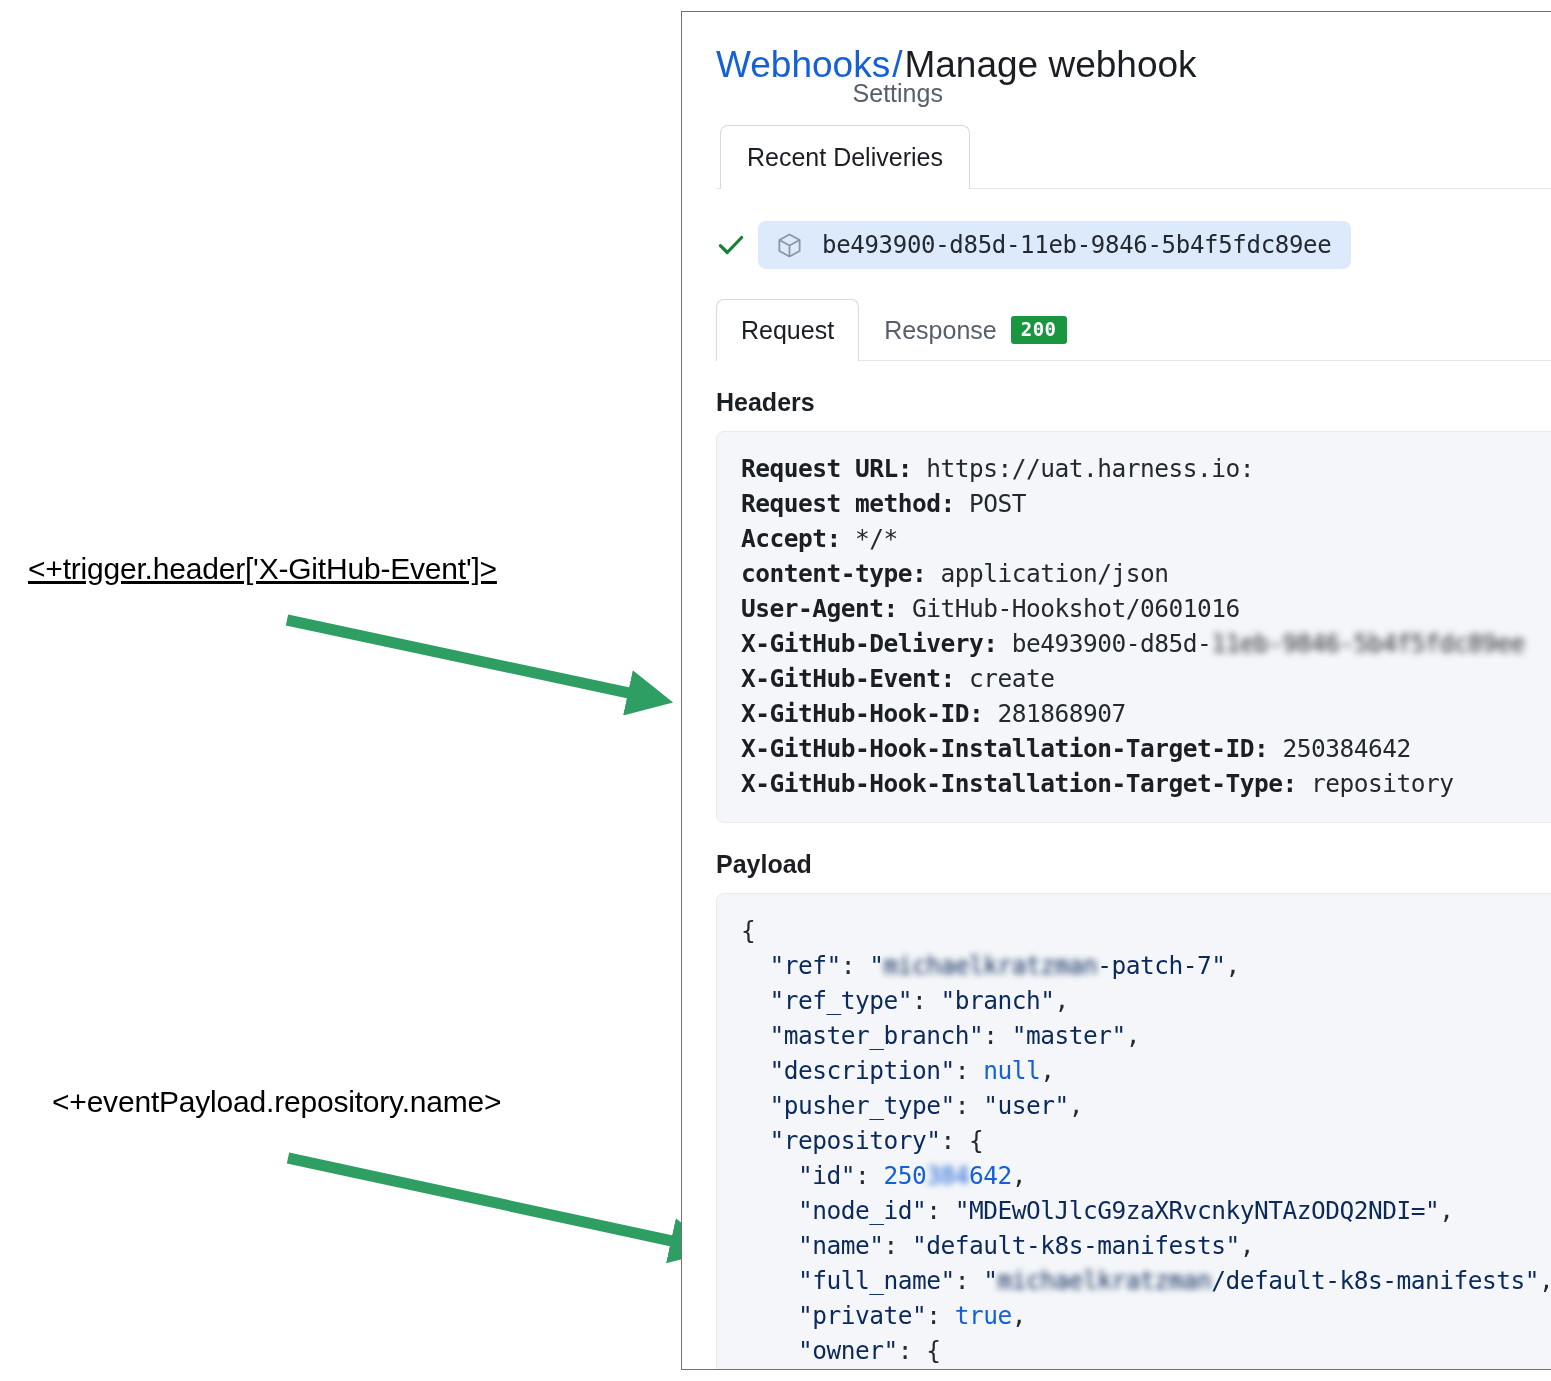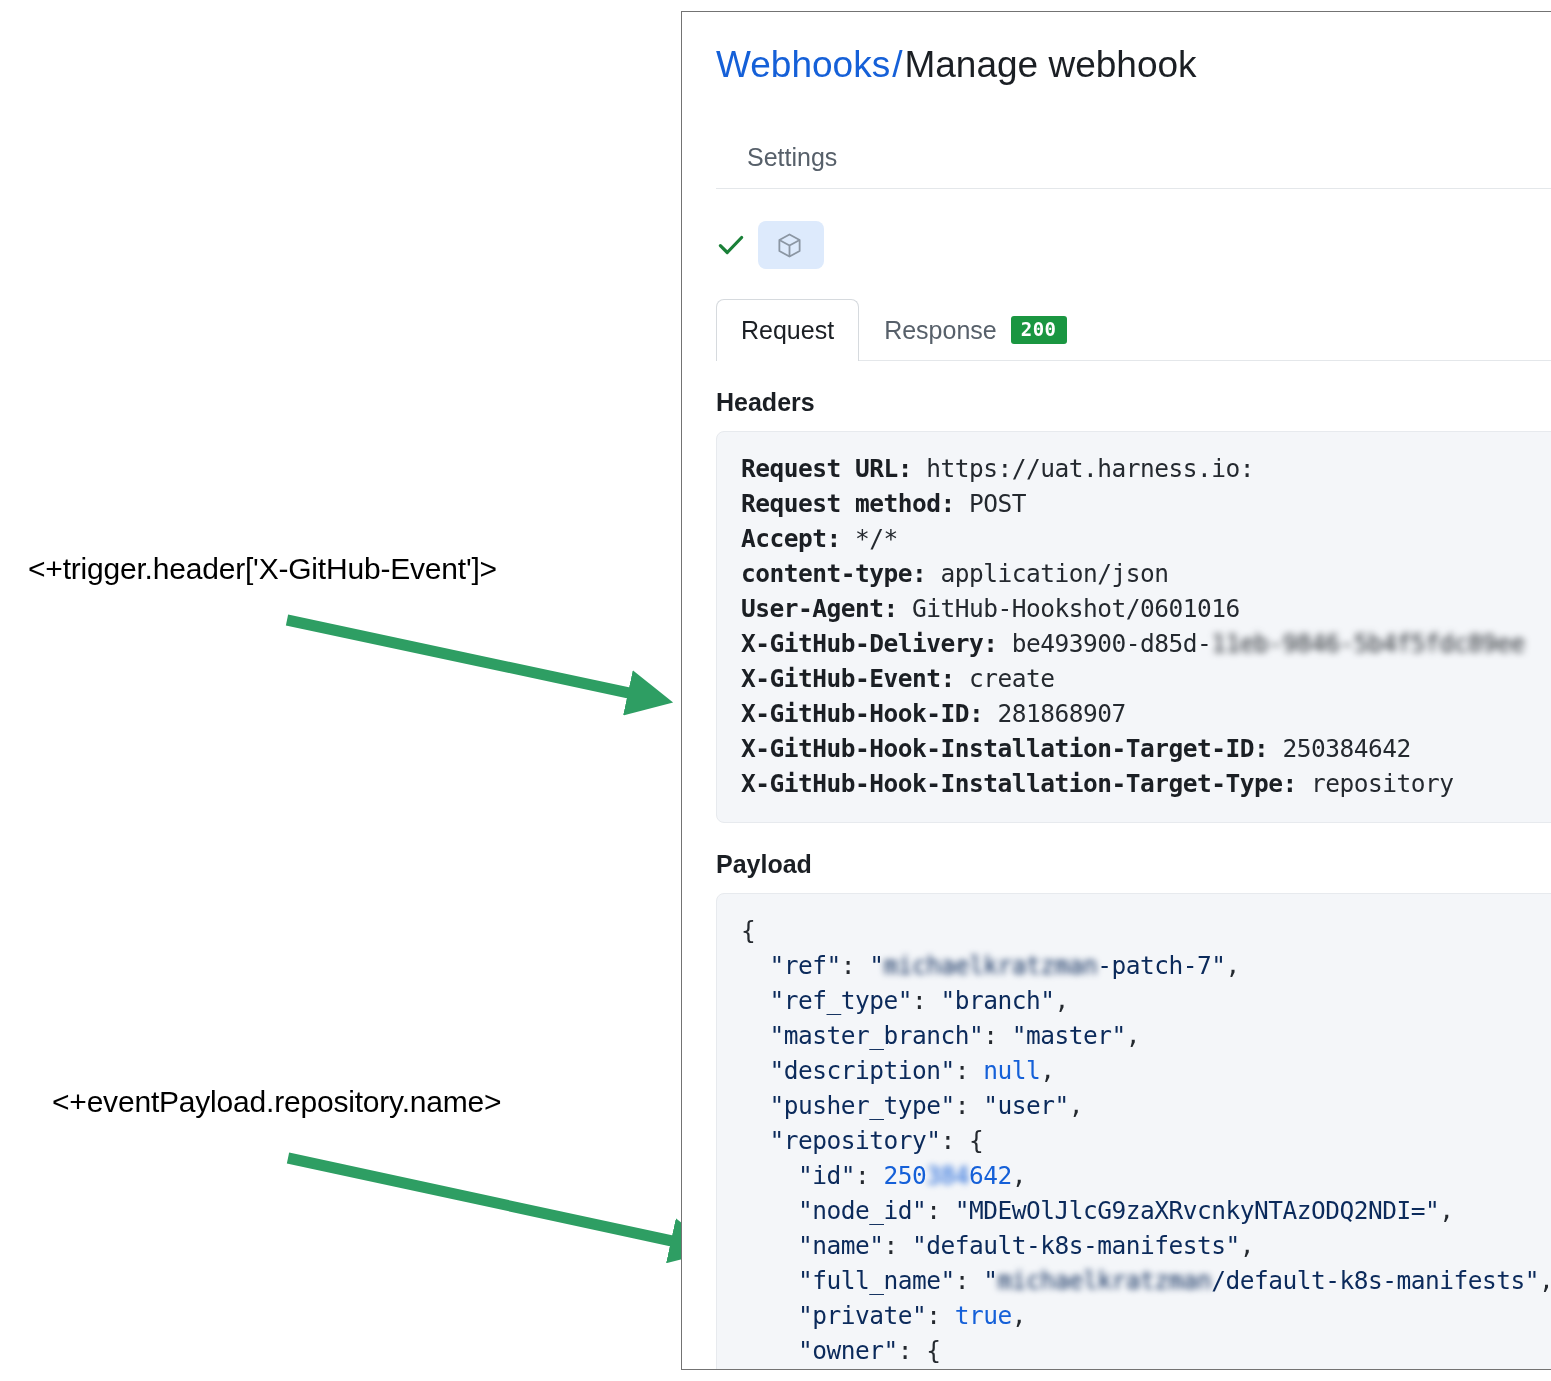--- a/index.html
+++ b/index.html
@@ -18,21 +18,21 @@
 
   
   .annotation-label {
     position: absolute;
     font-family: "Liberation Sans", sans-serif;
     font-size: 30px;
     color: #000000;
     white-space: nowrap;
     letter-spacing: -0.2px;
   }
-  #ann-1-label { left: 28px;  top: 552px; }
+  #ann-1-label { left: 28px;  top: 552px; text-decoration: underline; }
   #ann-2-label { left: 52px;  top: 1085px; }
 
   .annotation-arrow {
     position: absolute;
     pointer-events: none;
   }
 
   
   .panel {
     position: absolute;
@@ -303,36 +303,38 @@
 <div class="panel">
   <div class="panel-inner">
 
     <h1 class="page-title">
       <a href="#" class="crumb-link">Webhooks</a><span class="crumb-sep">/</span><span class="crumb-current">Manage webhook</span>
     </h1>
 
     <div class="tabbar">
       <div class="tabbar-inner">
         <div class="tab">Settings</div>
+        <div class="tab active">Recent Deliveries</div>
       </div>
     </div>
 
     <div class="delivery-row">
       <span class="check-icon">
         <svg width="30" height="30" viewBox="0 0 24 24" aria-hidden="true">
           <path d="M3.5 12.5 L9 18 L20.5 6" fill="none" stroke="#1a8038" stroke-width="2.6" stroke-linecap="round" stroke-linejoin="round"></path>
         </svg>
       </span>
       <span class="delivery-pill">
         <span class="cube-icon">
           <svg width="27" height="27" viewBox="0 0 24 24" aria-hidden="true">
             <path d="M12 2.2 21 7.1 V16.9 L12 21.8 3 16.9 V7.1 Z" fill="none" stroke="#8b96a3" stroke-width="1.6" stroke-linejoin="round"></path>
             <path d="M3 7.1 L12 12 L21 7.1 M12 12 V21.8" fill="none" stroke="#8b96a3" stroke-width="1.6" stroke-linejoin="round"></path>
           </svg>
         </span>
+        <span class="delivery-id">be493900-d85d-11eb-9846-5b4f5fdc89ee</span>
       </span>
     </div>
 
     <div class="subtabbar">
       <div class="subtabbar-inner">
         <div class="subtab active">
           <span>Request</span>
         </div>
         <div class="subtab">
           <span>Response</span>

